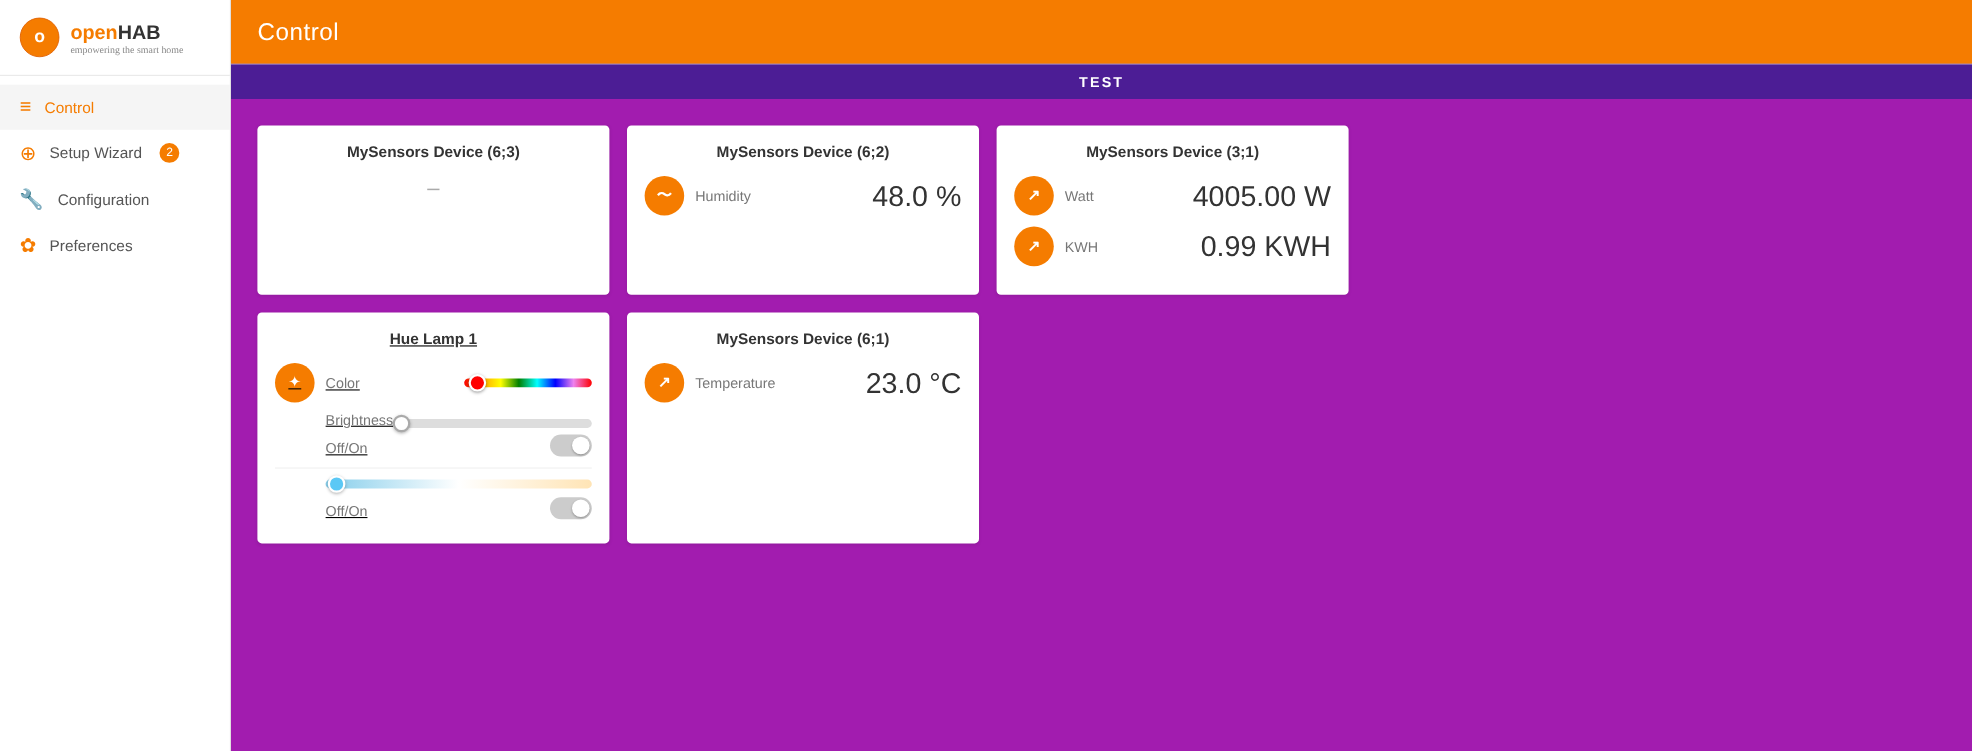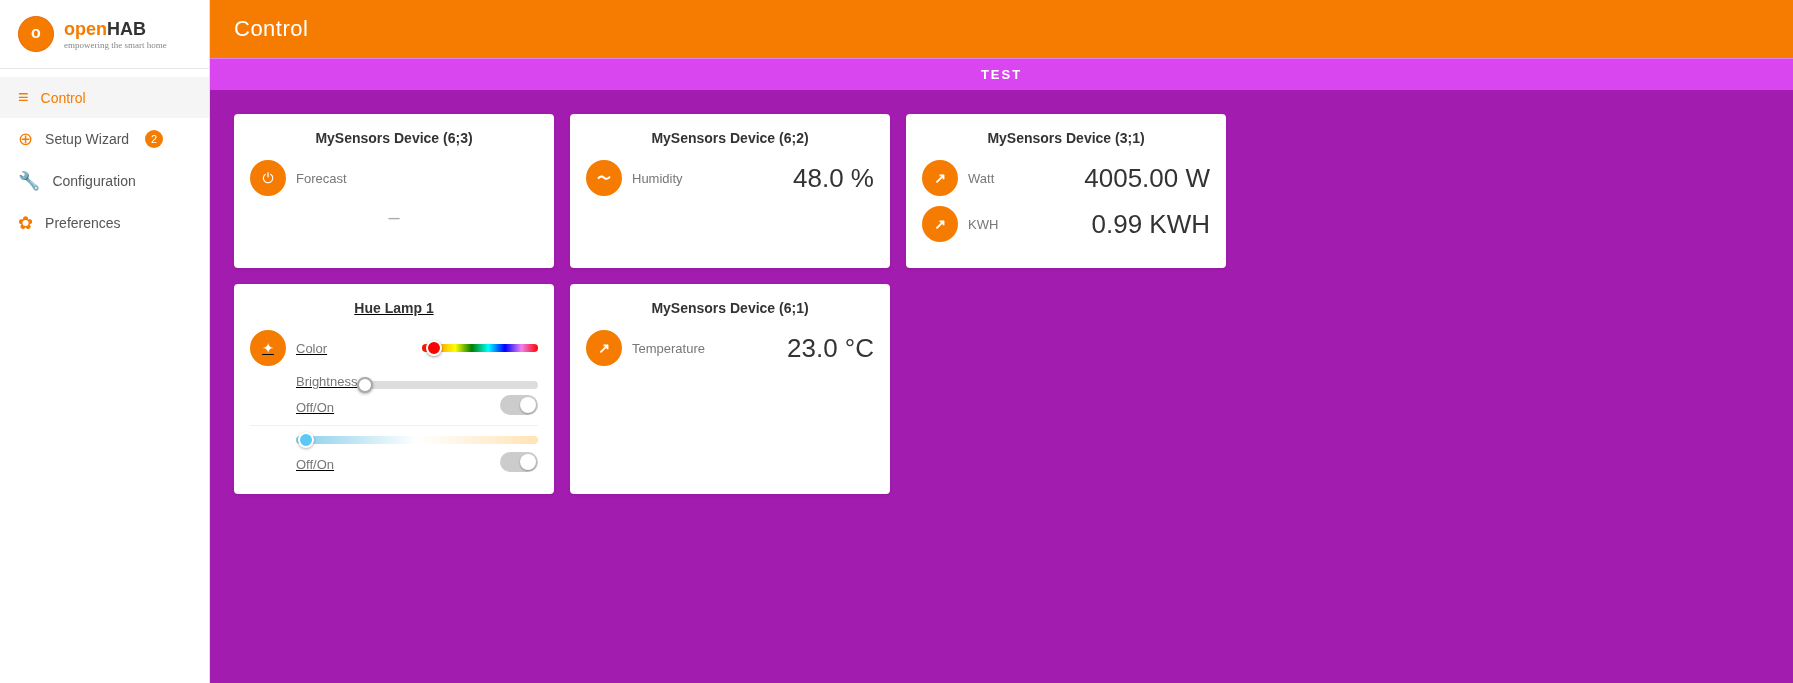--- a/index.html
+++ b/index.html
@@ -60,21 +60,21 @@
     .header-bar {
       background: #f57c00;
       color: #fff;
       padding: 16px 24px;
       font-size: 22px;
       font-weight: 300;
       letter-spacing: 0.5px;
     }
 
     .sub-header {
-      background: #d946ef;
+      background: #4c1d95;
       color: #fff;
       text-align: center;
       padding: 8px;
       font-size: 13px;
       font-weight: 600;
       letter-spacing: 2px;
       border-top: 1px solid rgba(255,255,255,0.3);
     }
 
     .content {
@@ -280,26 +280,20 @@
     <span>Control</span>
   </div>
   <div class="sub-header">
     <span>TEST</span>
   </div>
 
   <div class="content">
 
     <div class="card">
       <div class="card-title">MySensors Device (6;3)</div>
-      <div class="card-row">
-        <div class="orange-circle">
-          <span class="icon-forecast"></span>
-        </div>
-        <span class="card-label">Forecast</span>
-      </div>
       <div class="forecast-dash">–</div>
     </div>
 
     <div class="card">
       <div class="card-title">MySensors Device (6;2)</div>
       <div class="card-row">
         <div class="orange-circle">
           <span class="icon-humidity"></span>
         </div>
         <span class="card-label">Humidity</span>

